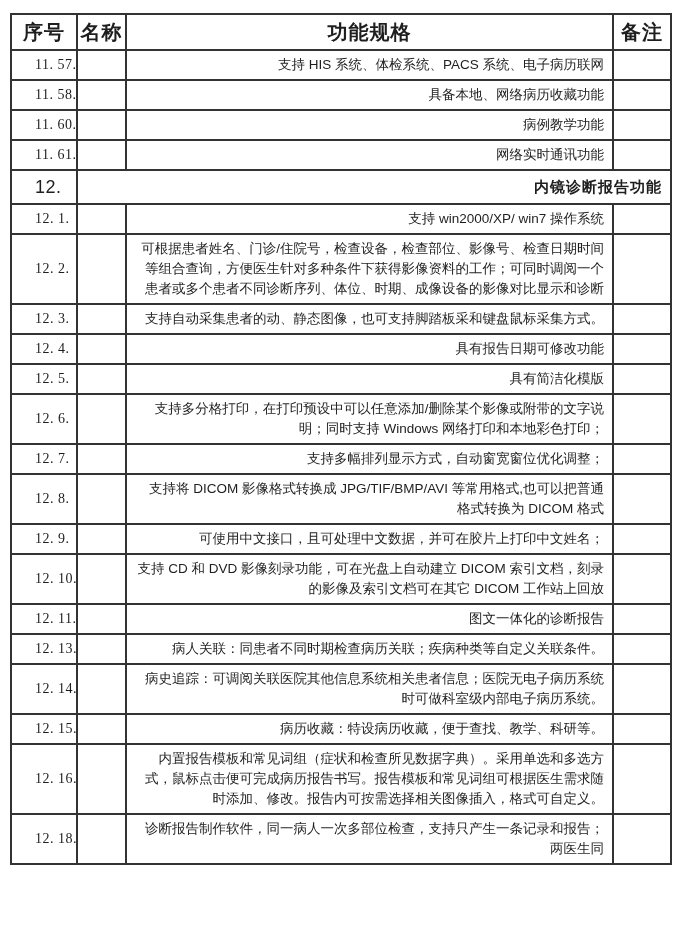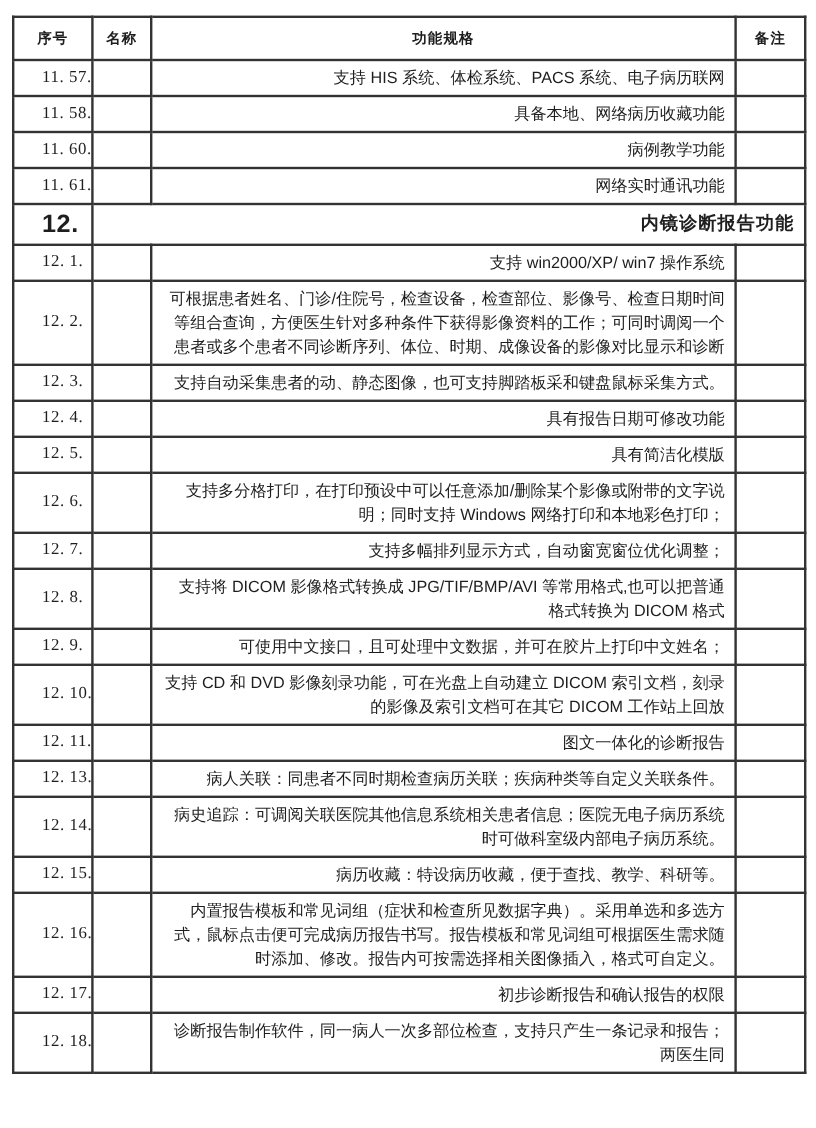--- a/index.html
+++ b/index.html
@@ -22,21 +22,21 @@
     width: 100%;
     table-layout: fixed;
     background: #ffffff;
   }
   th, td {
     border: 2px solid #333333;
     vertical-align: middle;
   }
   th {
     height: 36px;
-    font-size: 12px;
+    font-size: 20px;
     font-weight: bold;
     text-align: center;
     letter-spacing: 1px;
     padding: 0;
   }
   td { height: 30px; }
   td.seq {
     font-family: "Liberation Serif", serif;
     font-size: 14px;
     padding-left: 23px;
@@ -44,22 +44,22 @@
     letter-spacing: 0.5px;
   }
   td.spec {
     font-size: 13.5px;
     line-height: 20px;
     padding: 4px 8px 4px 10px;
     text-align: right;
   }
   tr.section-row td.seq {
     font-family: "Liberation Sans", sans-serif;
-    font-weight: bold;
-    font-size: 21px;
+    font-weight: normal;
+    font-size: 18px;
     margin-left: 26px;
   }
   tr.section-row td.spec {
     font-weight: bold;
     font-size: 15px;
     letter-spacing: 1px;
     padding: 6px 8px 6px 10px;
   }
 </style>
 </head>
@@ -194,26 +194,20 @@
         <td class="spec">病历收藏：特设病历收藏，便于查找、教学、科研等。</td>
         <td class="note"></td>
       </tr>
       <tr>
         <td class="seq">12. 16.</td>
         <td class="name"></td>
         <td class="spec">内置报告模板和常见词组（症状和检查所见数据字典）。采用单选和多选方式，鼠标点击便可完成病历报告书写。报告模板和常见词组可根据医生需求随时添加、修改。报告内可按需选择相关图像插入，格式可自定义。</td>
         <td class="note"></td>
       </tr>
       <tr>
-        <td class="seq">12. 17.</td>
-        <td class="name"></td>
-        <td class="spec">初步诊断报告和确认报告的权限</td>
-        <td class="note"></td>
-      </tr>
-      <tr>
         <td class="seq">12. 18.</td>
         <td class="name"></td>
         <td class="spec">诊断报告制作软件，同一病人一次多部位检查，支持只产生一条记录和报告；两医生同</td>
         <td class="note"></td>
       </tr>
     </tbody>
   </table>
 </div>
 
 </body></html>

